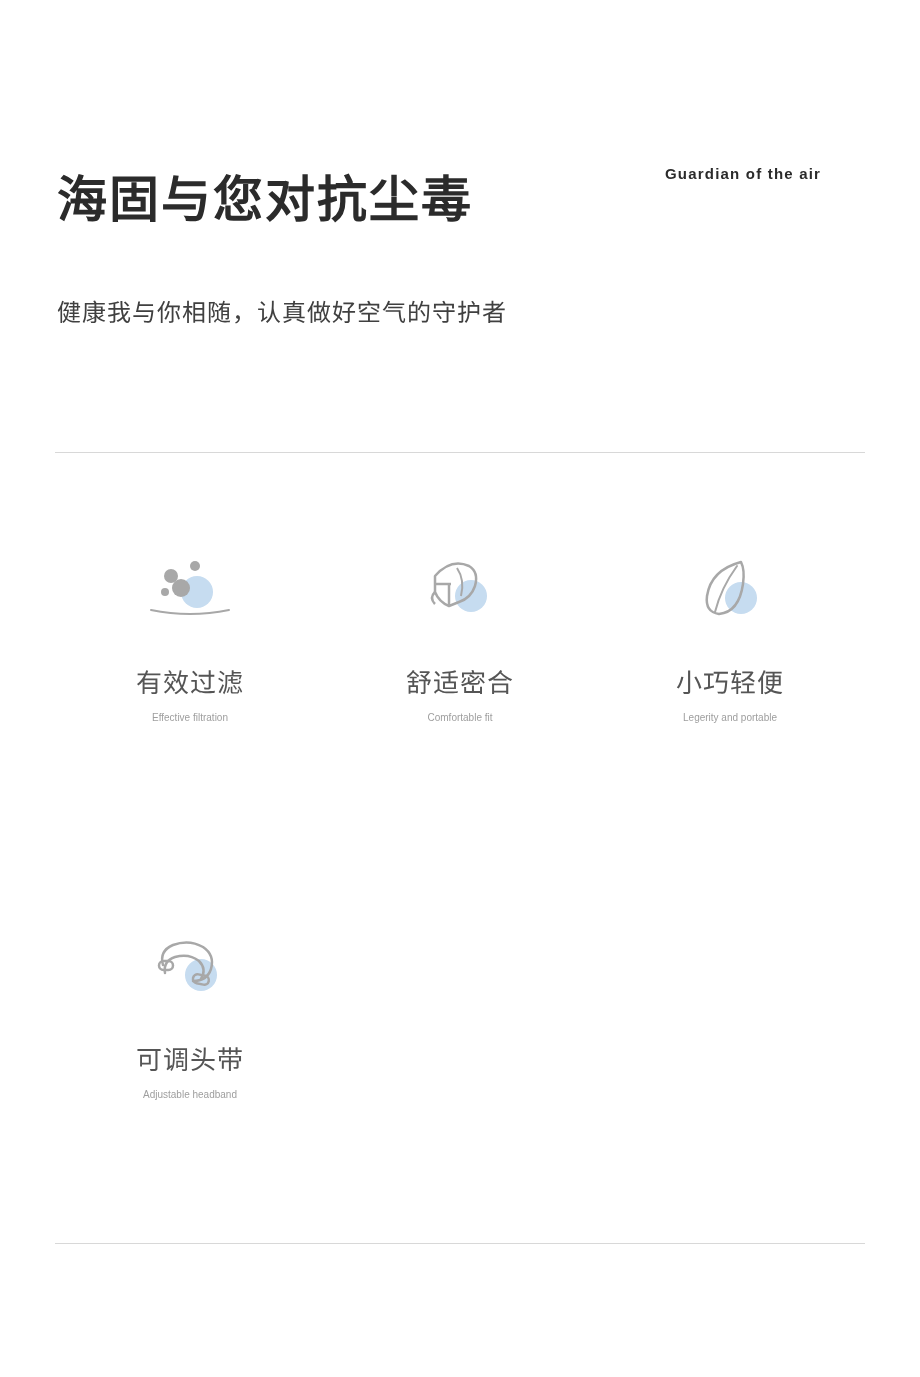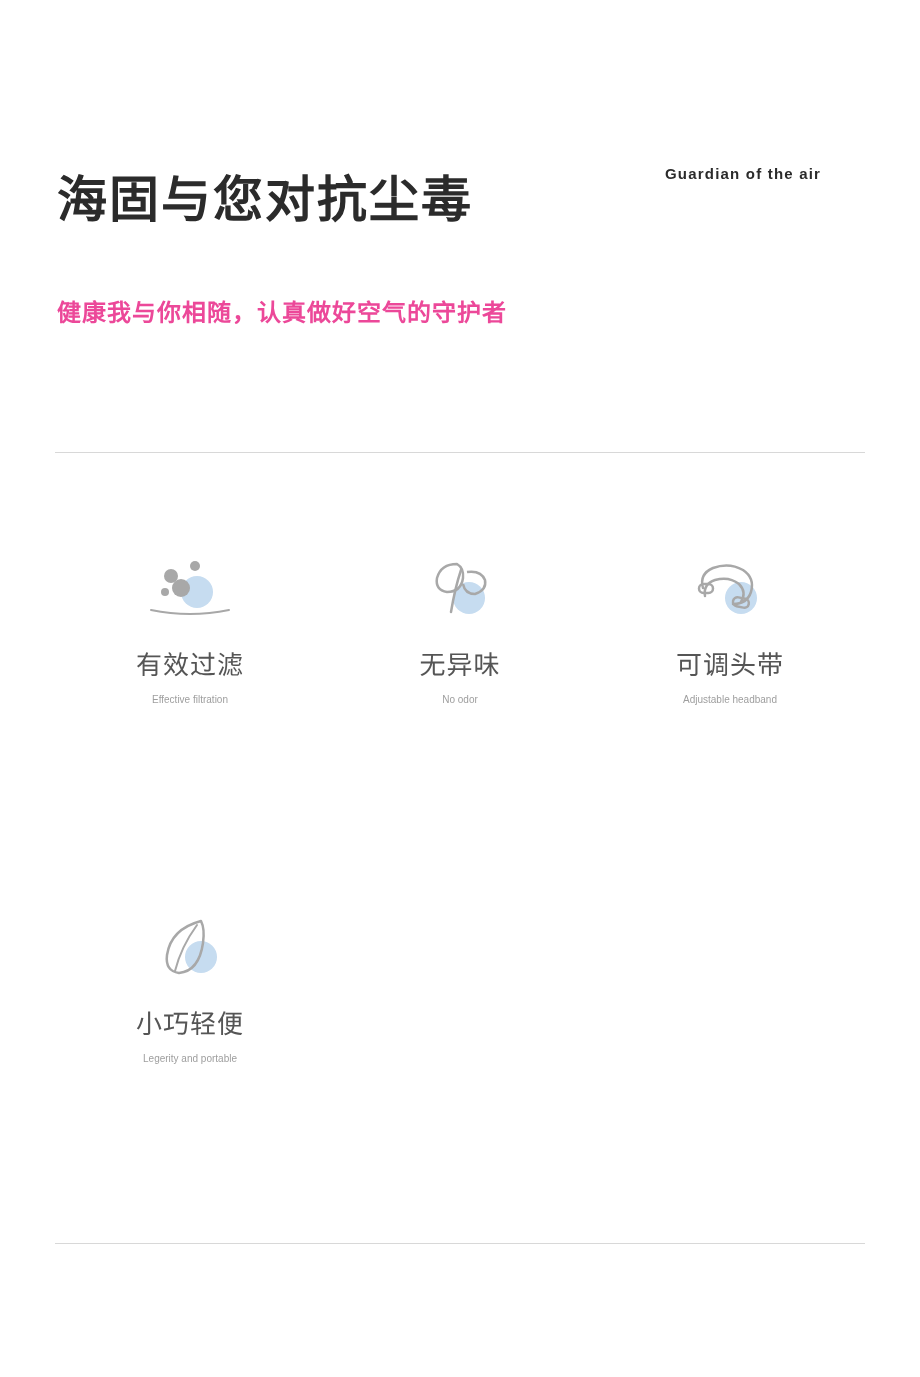--- a/index.html
+++ b/index.html
@@ -53,23 +53,22 @@
     letter-spacing: 1.2px;
     color: #2b2b2b;
   }
   .subtitle {
     position: absolute;
     left: 57px;
     top: 295px;
     font-size: 24px;
     line-height: 36px;
     letter-spacing: 1px;
-    color: #ec4899;
-    white-space: nowrap;
-    font-weight: bold;
+    color: #404040;
+    white-space: nowrap;
   }
 
   
   .rule {
     position: absolute;
     left: 55px;
     width: 810px;
     height: 1px;
     background: #d8d8d8;
   }
@@ -97,21 +96,21 @@
     height: 95px;
     position: relative;
     display: flex;
     align-items: center;
     justify-content: center;
   }
   .feature-icon svg {
     display: block;
   }
   .feature-cn {
-    margin-top: 14px;
+    margin-top: 32px;
     font-size: 26px;
     line-height: 32px;
     letter-spacing: 1px;
     color: #555555;
     white-space: nowrap;
   }
   .feature-en {
     margin-top: 10px;
     font-size: 10px;
     line-height: 18px;
@@ -143,58 +142,60 @@
           <circle cx="60" cy="26" r="5" fill="#a8a8a8"></circle>
           <circle cx="30" cy="52" r="4" fill="#a8a8a8"></circle>
           <circle cx="46" cy="48" r="9" fill="#a8a8a8"></circle>
           <path d="M16 70 Q55 78 94 70" stroke="#a8a8a8" stroke-width="2" fill="none" stroke-linecap="round"></path>
         </svg>
       </div>
       <div class="feature-cn">有效过滤</div>
       <div class="feature-en">Effective filtration</div>
     </div>
 
-
-
-    <div class="feature">
-      <div class="feature-icon">
-        <svg width="110" height="95" viewBox="0 0 110 95">
-          <circle cx="64" cy="58" r="16" fill="#c6dcf0"></circle>
-          <path d="M52 24 Q36 24 32 38 Q30 50 42 52 Q56 52 58 38 Q59 28 52 24 Z" stroke="#a8a8a8" stroke-width="2.5" fill="none" stroke-linejoin="round"></path>
-          <path d="M62 32 Q76 30 80 40 Q82 50 70 54 Q60 54 58 44" stroke="#a8a8a8" stroke-width="2.5" fill="none" stroke-linejoin="round"></path>
-          <path d="M56 30 Q50 48 46 72" stroke="#a8a8a8" stroke-width="2.5" fill="none" stroke-linecap="round"></path>
-        </svg>
-      </div>
-      <div class="feature-cn">无异味</div>
-      <div class="feature-en">No odor</div>
+    <div class="feature">
+      <div class="feature-icon">
+        <svg width="110" height="95" viewBox="0 0 110 95">
+          <circle cx="66" cy="56" r="16" fill="#c6dcf0"></circle>
+          <path d="M30 36 Q46 18 64 26 Q74 32 70 46 Q66 58 54 62 L44 66 Q34 62 30 52 Z" stroke="#a8a8a8" stroke-width="2.5" fill="none" stroke-linejoin="round"></path>
+          <path d="M30 44 L46 44" stroke="#a8a8a8" stroke-width="2.5" fill="none"></path>
+          <path d="M44 44 L44 66" stroke="#a8a8a8" stroke-width="2.5" fill="none"></path>
+          <path d="M30 52 Q24 58 30 64" stroke="#a8a8a8" stroke-width="2.5" fill="none"></path>
+          <path d="M52 28 Q60 40 56 56" stroke="#a8a8a8" stroke-width="2" fill="none"></path>
+        </svg>
+      </div>
+      <div class="feature-cn">舒适密合</div>
+      <div class="feature-en">Comfortable fit</div>
+    </div>
+
+
+
+    <div class="feature">
+      <div class="feature-icon">
+        <svg width="110" height="95" viewBox="0 0 110 95">
+          <circle cx="66" cy="58" r="16" fill="#c6dcf0"></circle>
+          <path d="M66 22 Q36 30 32 56 Q30 72 44 74 Q64 72 68 44 Q70 30 66 22 Z" stroke="#a8a8a8" stroke-width="2.5" fill="none" stroke-linejoin="round"></path>
+          <path d="M62 26 Q46 48 40 72" stroke="#a8a8a8" stroke-width="2" fill="none" stroke-linecap="round"></path>
+        </svg>
+      </div>
+      <div class="feature-cn">小巧轻便</div>
+      <div class="feature-en">Legerity and portable</div>
     </div>
 
     <div class="feature">
       <div class="feature-icon">
         <svg width="110" height="95" viewBox="0 0 110 95">
           <circle cx="66" cy="58" r="16" fill="#c6dcf0"></circle>
           <path d="M28 48 Q24 34 38 28 Q54 22 68 30 Q80 38 76 52 Q72 64 58 64" stroke="#a8a8a8" stroke-width="2.5" fill="none" stroke-linecap="round"></path>
           <path d="M30 56 Q28 44 40 40 Q54 36 64 44 Q72 52 66 62" stroke="#a8a8a8" stroke-width="2.5" fill="none" stroke-linecap="round"></path>
           <rect x="24" y="44" width="14" height="9" rx="4.5" stroke="#a8a8a8" stroke-width="2.5" fill="none"></rect>
           <rect x="58" y="58" width="16" height="9" rx="4.5" transform="rotate(12 66 62)" stroke="#a8a8a8" stroke-width="2.5" fill="none"></rect>
         </svg>
       </div>
       <div class="feature-cn">可调头带</div>
       <div class="feature-en">Adjustable headband</div>
     </div>
 
-    <div class="feature">
-      <div class="feature-icon">
-        <svg width="110" height="95" viewBox="0 0 110 95">
-          <circle cx="66" cy="58" r="16" fill="#c6dcf0"></circle>
-          <path d="M66 22 Q36 30 32 56 Q30 72 44 74 Q64 72 68 44 Q70 30 66 22 Z" stroke="#a8a8a8" stroke-width="2.5" fill="none" stroke-linejoin="round"></path>
-          <path d="M62 26 Q46 48 40 72" stroke="#a8a8a8" stroke-width="2" fill="none" stroke-linecap="round"></path>
-        </svg>
-      </div>
-      <div class="feature-cn">小巧轻便</div>
-      <div class="feature-en">Legerity and portable</div>
-    </div>
-
   </div>
 
   <div class="rule rule-bottom"></div>
 
 </div>
 
 </body></html>

